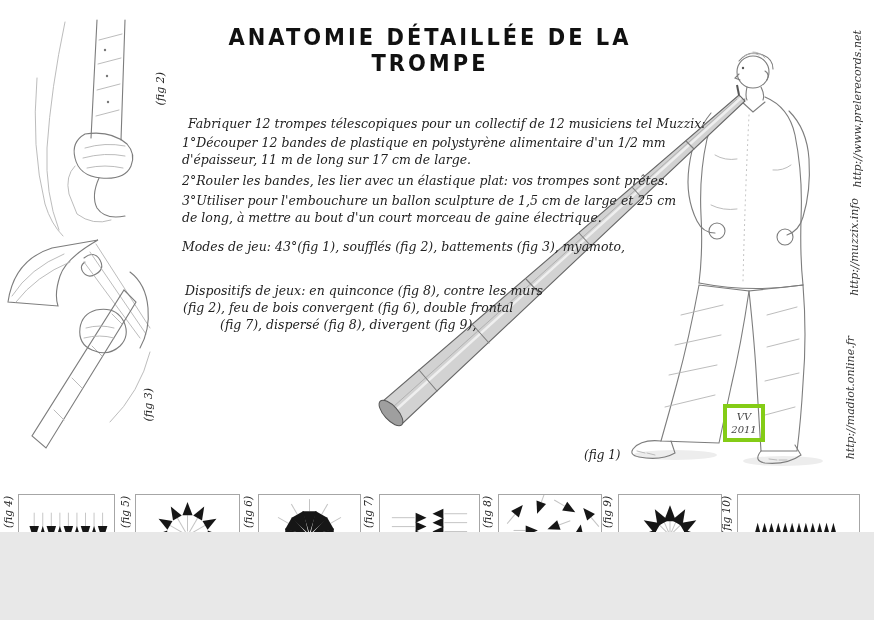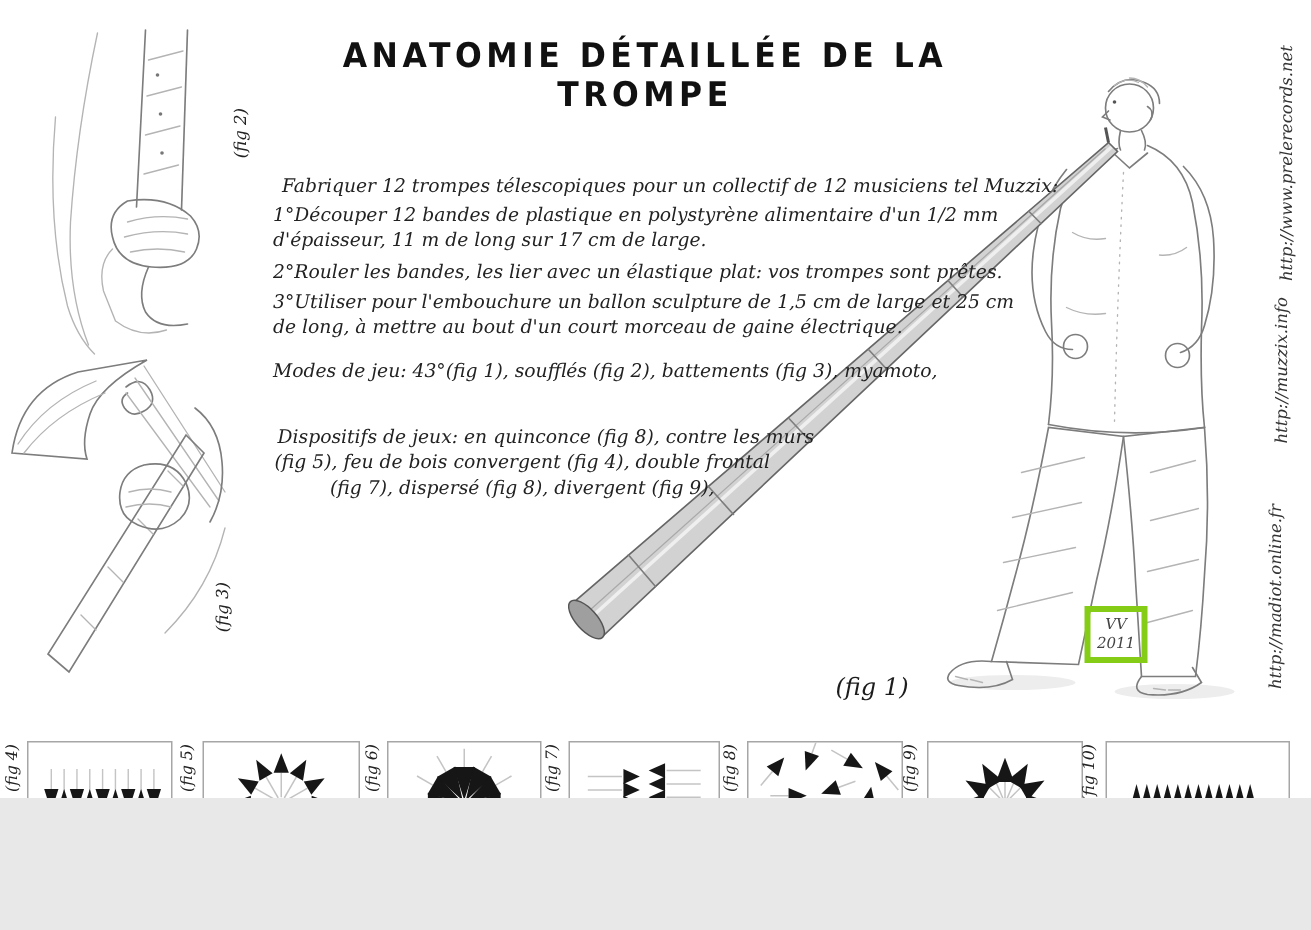--- a/index.html
+++ b/index.html
@@ -29,21 +29,21 @@
 
   .vert{writing-mode:vertical-rl;transform:rotate(180deg);display:inline-block;}
   .urltag{position:absolute;width:17px;font-size:11px;font-style:italic;color:#333;}
   .url1{left:851px;top:30px;height:152px;}
   .url2{left:848px;top:198px;height:128px;}
   .url3{left:844px;top:336px;height:158px;}
 
   .figtag{position:absolute;width:16px;font-size:11px;font-style:italic;color:#222;}
   .tagf2{left:154px;top:72px;height:54px;}
   .tagf3{left:142px;top:388px;height:54px;}
-  .tagf1{position:absolute;left:557px;top:448px;font-size:16px;font-style:italic;}
+  .tagf1{position:absolute;left:584px;top:448px;font-size:12px;font-style:italic;}
 
   .sig{position:absolute;left:723px;top:404px;width:34px;border:4px solid #84cc16;
        text-align:center;font-size:10px;font-style:italic;color:#444;line-height:13px;padding:2px 0;}
 
   .fbox{position:absolute;top:494px;height:83px;border:1px solid #a6a6a6;background:#fff;box-sizing:border-box;}
   .fb1{left:18px;width:97px;}  .fb2{left:135px;width:105px;} .fb3{left:258px;width:103px;}
   .fb4{left:379px;width:101px;}.fb5{left:498px;width:104px;} .fb6{left:618px;width:104px;}
   .fb7{left:737px;width:123px;}
   .fbox svg{position:static;width:100%;height:100%;display:block;}
   .ftag{position:absolute;top:496px;height:82px;width:15px;font-size:10.5px;font-style:italic;color:#222;}
@@ -136,21 +136,21 @@
   <div class="title">ANATOMIE DÉTAILLÉE DE LA TROMPE</div>
 
   <div class="bl bl0">Fabriquer 12 trompes télescopiques pour un collectif de 12 musiciens tel Muzzix:</div>
   <div class="bl bl1">1°Découper 12 bandes de plastique en polystyrène alimentaire d'un 1/2 mm</div>
   <div class="bl bl2">d'épaisseur, 11 m de long sur 17 cm de large.</div>
   <div class="bl bl3">2°Rouler les bandes, les lier avec un élastique plat: vos trompes sont prêtes.</div>
   <div class="bl bl4">3°Utiliser pour l'embouchure un ballon sculpture de 1,5 cm de large et 25 cm</div>
   <div class="bl bl5">de long, à mettre au bout d'un court morceau de gaine électrique.</div>
   <div class="bl bl6">Modes de jeu: 43°(fig 1), soufflés (fig 2), battements (fig 3), myamoto,</div>
   <div class="bl bl8">Dispositifs de jeux: en quinconce (fig 8),  contre les murs</div>
-  <div class="bl bl9">(fig 5), feu de bois convergent (fig 4), double frontal</div>
+  <div class="bl bl9">(fig 2), feu de bois convergent (fig 6), double frontal</div>
   <div class="bl bl10">(fig 7), dispersé (fig 8), divergent (fig 9),</div>
 
   <div class="figtag tagf2"><span class="vert hand">(fig 2)</span></div>
   <div class="figtag tagf3"><span class="vert hand">(fig 3)</span></div>
   <div class="tagf1 hand">(fig 1)</div>
 
   <div class="sig">
     <div>VV</div>
     <div>2011</div>
   </div>

